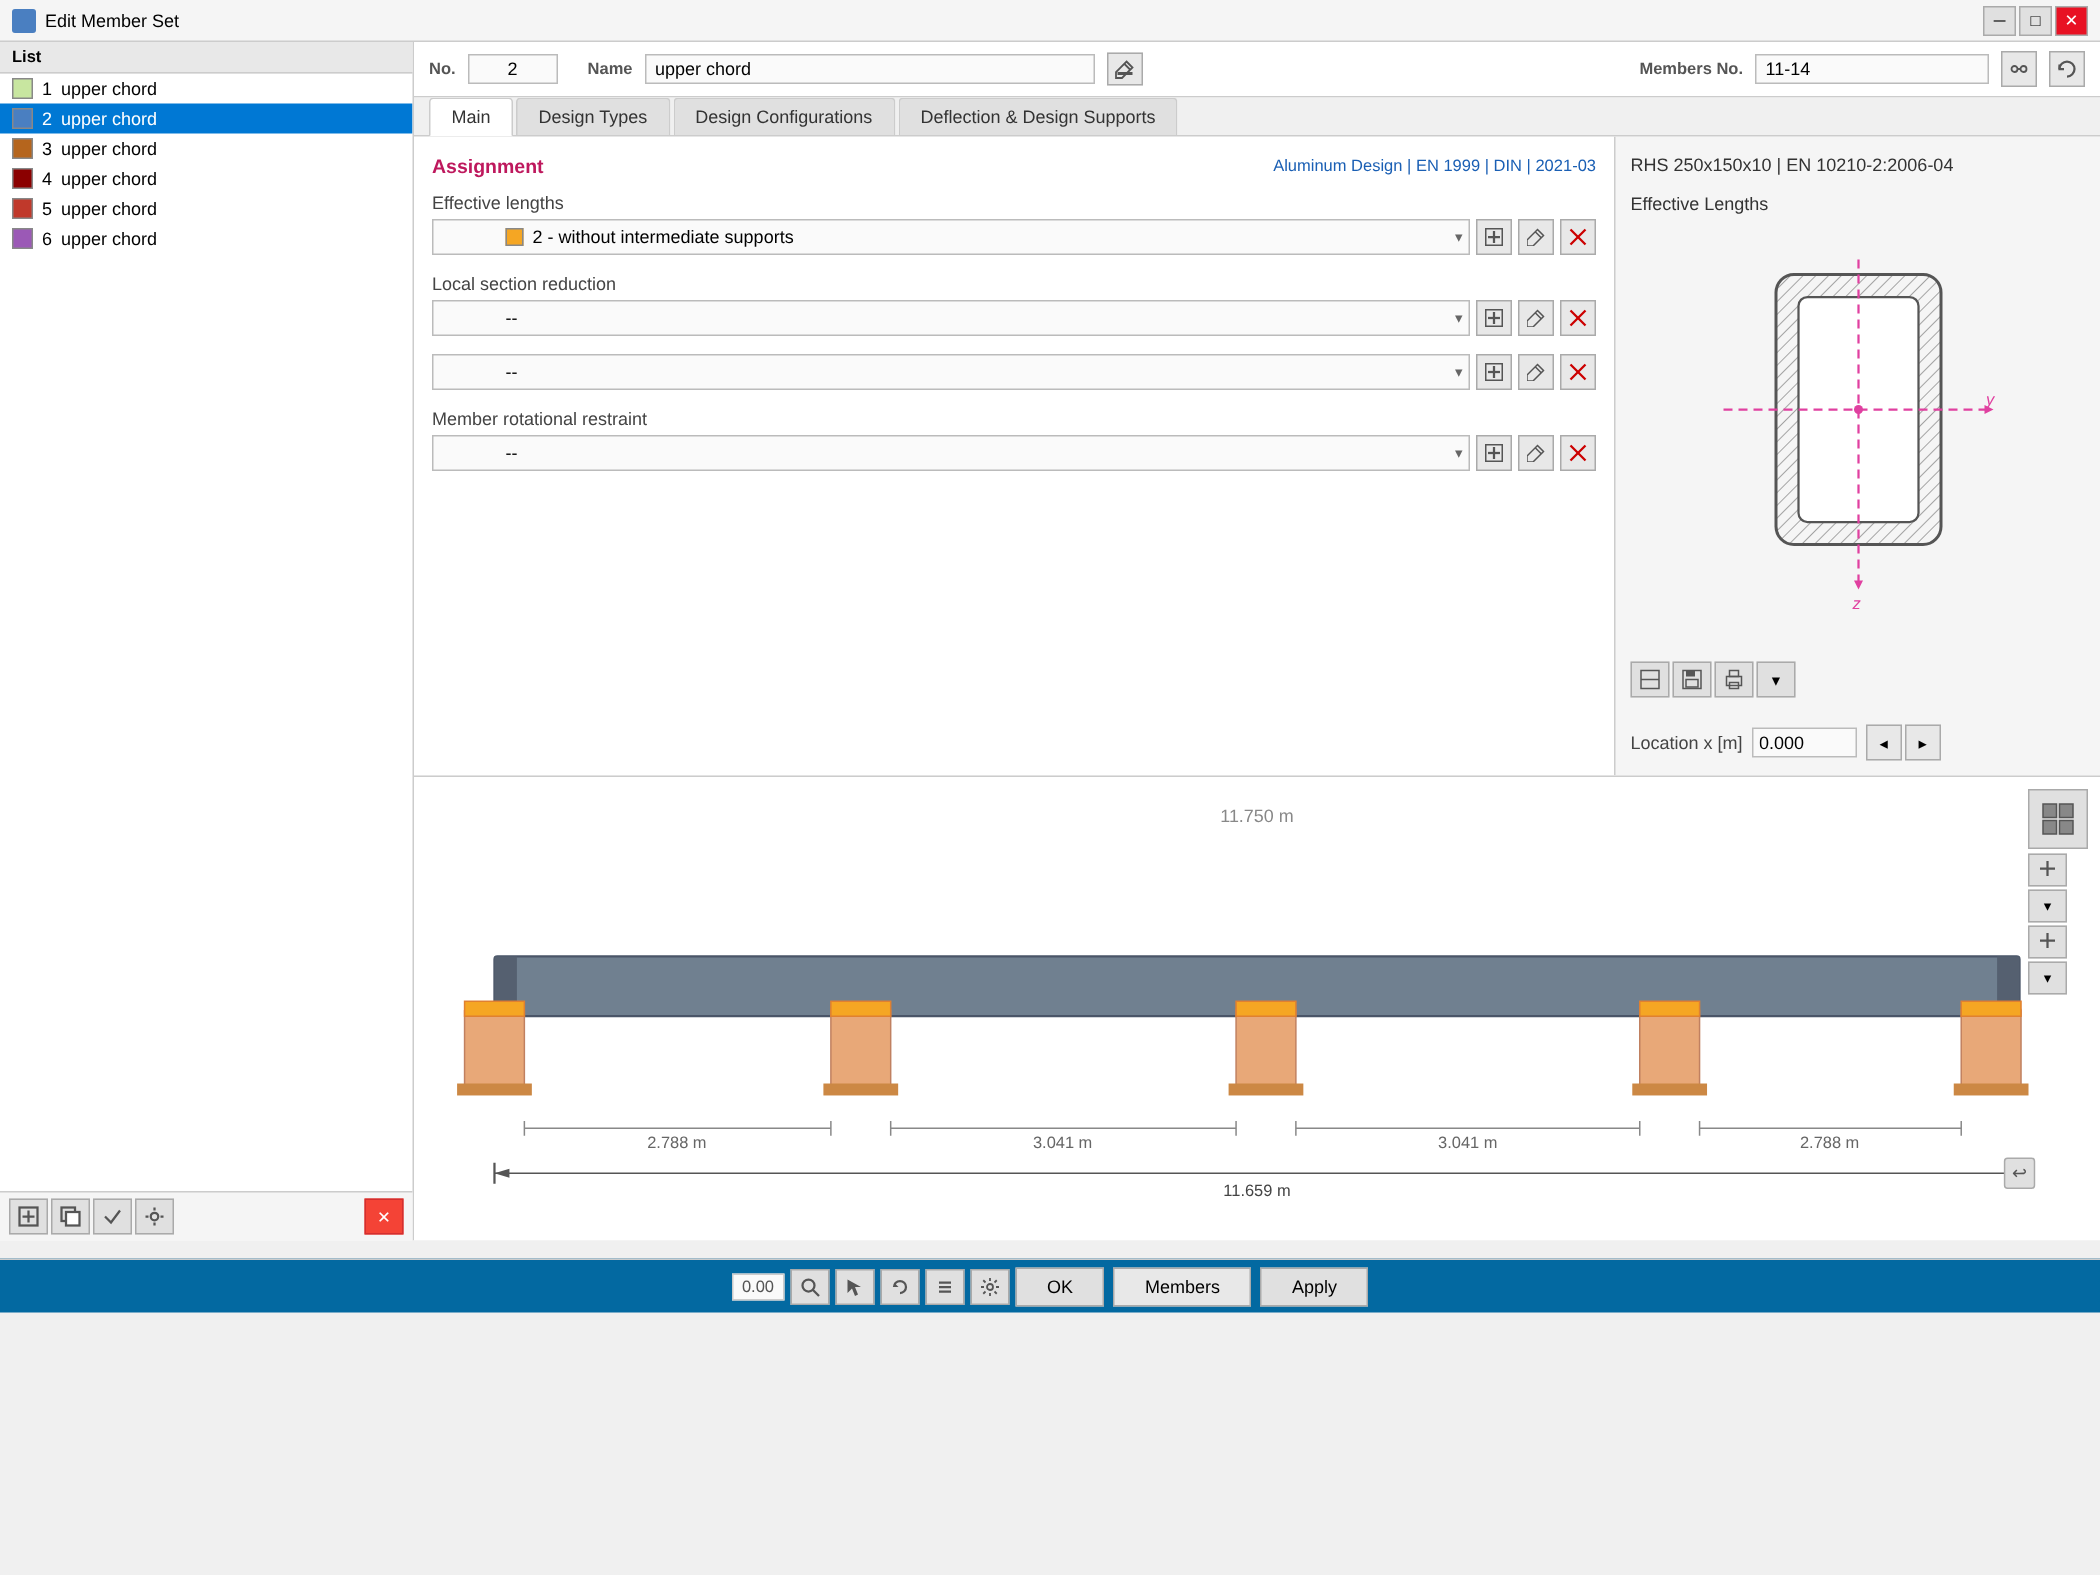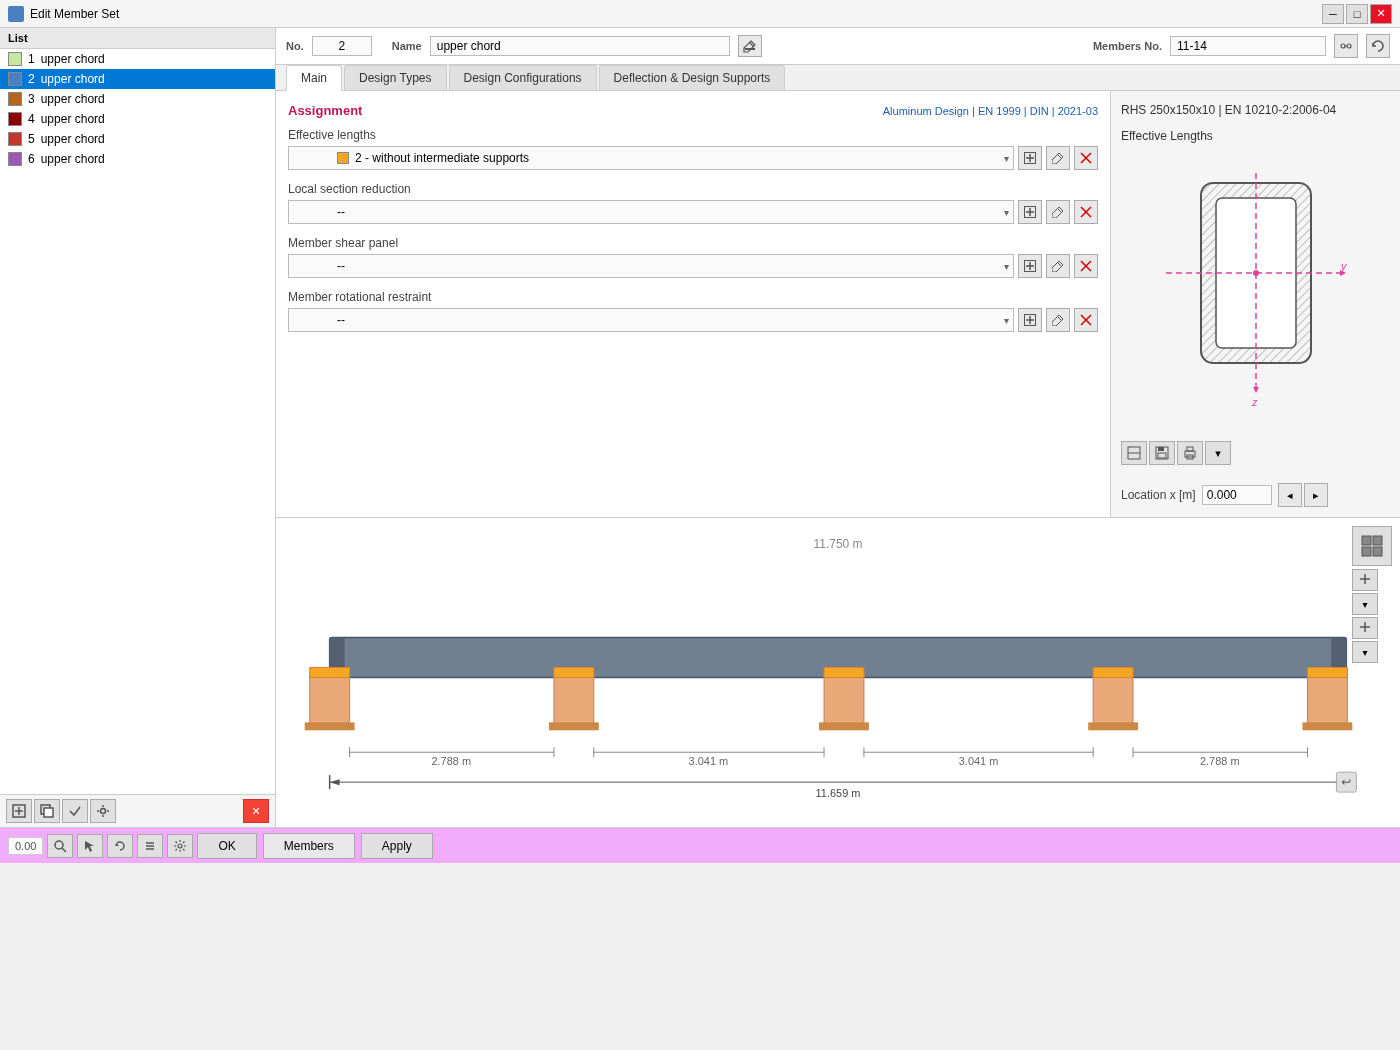--- a/index.html
+++ b/index.html
@@ -105,40 +105,40 @@
     }
     .dropdown-inner { display: flex; align-items: center; gap: 6px; margin-left: 44px; }
     .dropdown-color { width: 12px; height: 12px; background: #f5a623; border: 1px solid #888; }
     .dropdown-arrow { font-size: 10px; color: #666; }
     .icon-btn {
       width: 24px; height: 24px; border: 1px solid #aaa; background: #e8e8e8;
       cursor: pointer; display: flex; align-items: center; justify-content: center; font-size: 11px;
     }
 
     
-    .right-panel { width: 290px; background: #f5f5f5; border-left: 1px solid #ccc; display: flex; flex-direction: column; padding: 10px; overflow-y: auto; }
+    .right-panel { width: 324px; background: #f5f5f5; border-left: 1px solid #ccc; display: flex; flex-direction: column; padding: 10px; overflow-y: auto; }
     .section-info { font-size: 12px; color: #333; margin-bottom: 8px; line-height: 1.5; }
     .section-diagram { text-align: center; margin: 10px 0; }
     .location-row { display: flex; align-items: center; gap: 6px; margin-top: 10px; }
     .location-label { font-size: 12px; color: #444; }
     .location-input { width: 70px; border: 1px solid #bbb; padding: 2px 4px; font-size: 12px; background: #fafafa; }
     .location-btns { display: flex; gap: 2px; }
     .panel-toolbar { display: flex; gap: 2px; margin-top: 8px; margin-bottom: 8px; }
     .panel-toolbar-btn {
       width: 26px; height: 24px; border: 1px solid #aaa; background: #e0e0e0;
       cursor: pointer; display: flex; align-items: center; justify-content: center; font-size: 11px;
     }
 
     
     .bottom-diagram { height: 310px; background: white; border-top: 1px solid #ccc; position: relative; overflow: hidden; }
 
     
     .bottom-bar {
-      height: 36px; background: #f0abfc; border-top: 1px solid #ccc;
-      display: flex; align-items: center; padding: 0 8px; gap: 4px; justify-content: flex-start;
+      height: 36px; background: #0369a1; border-top: 1px solid #ccc;
+      display: flex; align-items: center; padding: 0 8px; gap: 4px; justify-content: center; margin-top: 12px;
     }
     .bottom-bar-left { display: flex; align-items: center; gap: 4px; }
     .bottom-bar-right { display: flex; align-items: center; gap: 6px; }
     .ok-btn, .cancel-btn, .apply-btn {
       height: 26px; padding: 0 20px; border: 1px solid #aaa; cursor: pointer;
       font-size: 12px; background: #e8e8e8;
     }
     .ok-btn { background: #e0e0e0; }
     .apply-btn { background: #e0e0e0; }
     .status-val { font-size: 11px; color: #555; border: 1px solid #ccc; padding: 2px 6px; background: #fafafa; }
@@ -340,21 +340,20 @@
             <button class="icon-btn">
               <svg width="12" height="12" viewBox="0 0 12 12">
                   <line x1="1" y1="1" x2="11" y2="11" stroke="#c00" stroke-width="1.5"></line>
                   <line x1="11" y1="1" x2="1" y2="11" stroke="#c00" stroke-width="1.5"></line>
                 </svg>
             </button>
           </div>
         </div>
 
         <div class="form-row">
-          <div class="form-row-label">Member shear panel</div>
           <div class="form-row-control">
             <div class="dropdown" style="flex:1;">
               <div class="dropdown-inner">
                 <span>--</span>
               </div>
               <span class="dropdown-arrow">▾</span>
             </div>
             <button class="icon-btn">
               <svg width="12" height="12" viewBox="0 0 12 12">
                   <rect x="0.5" y="0.5" width="11" height="11" fill="none" stroke="#555" stroke-width="1"></rect>

